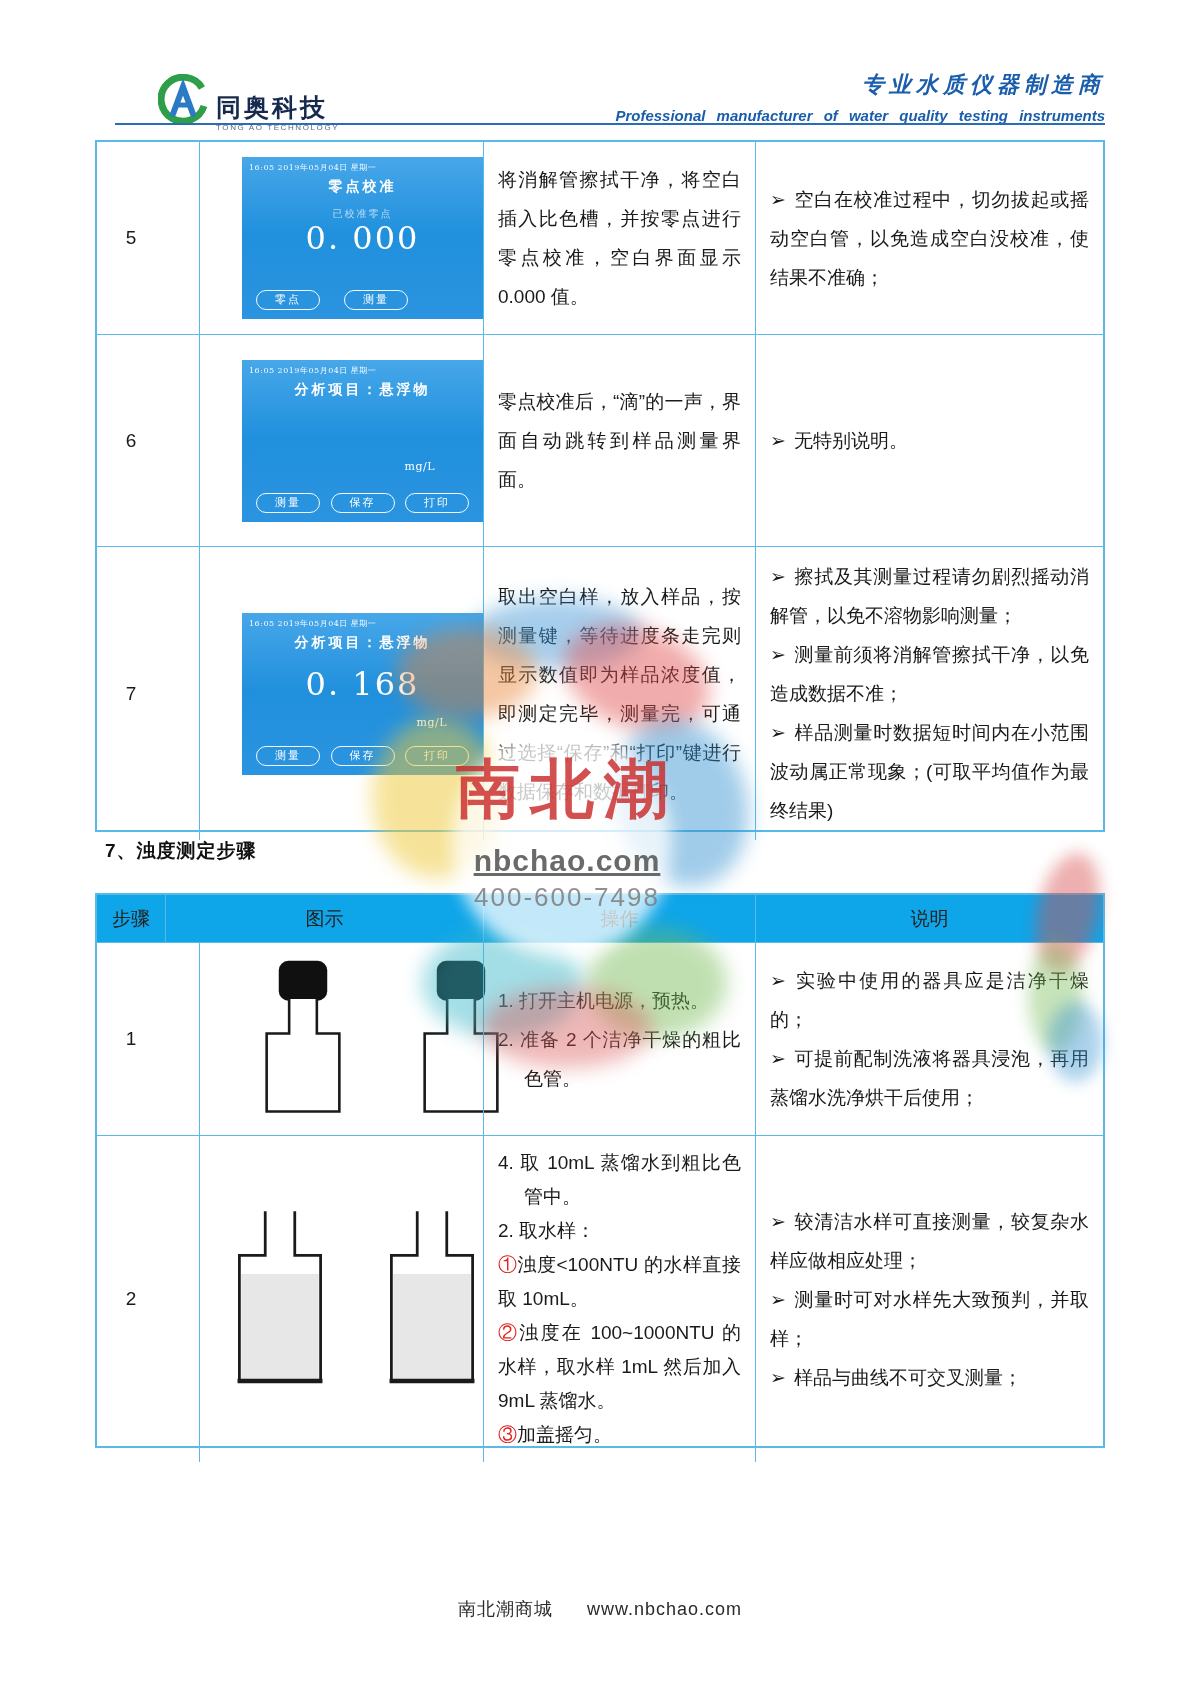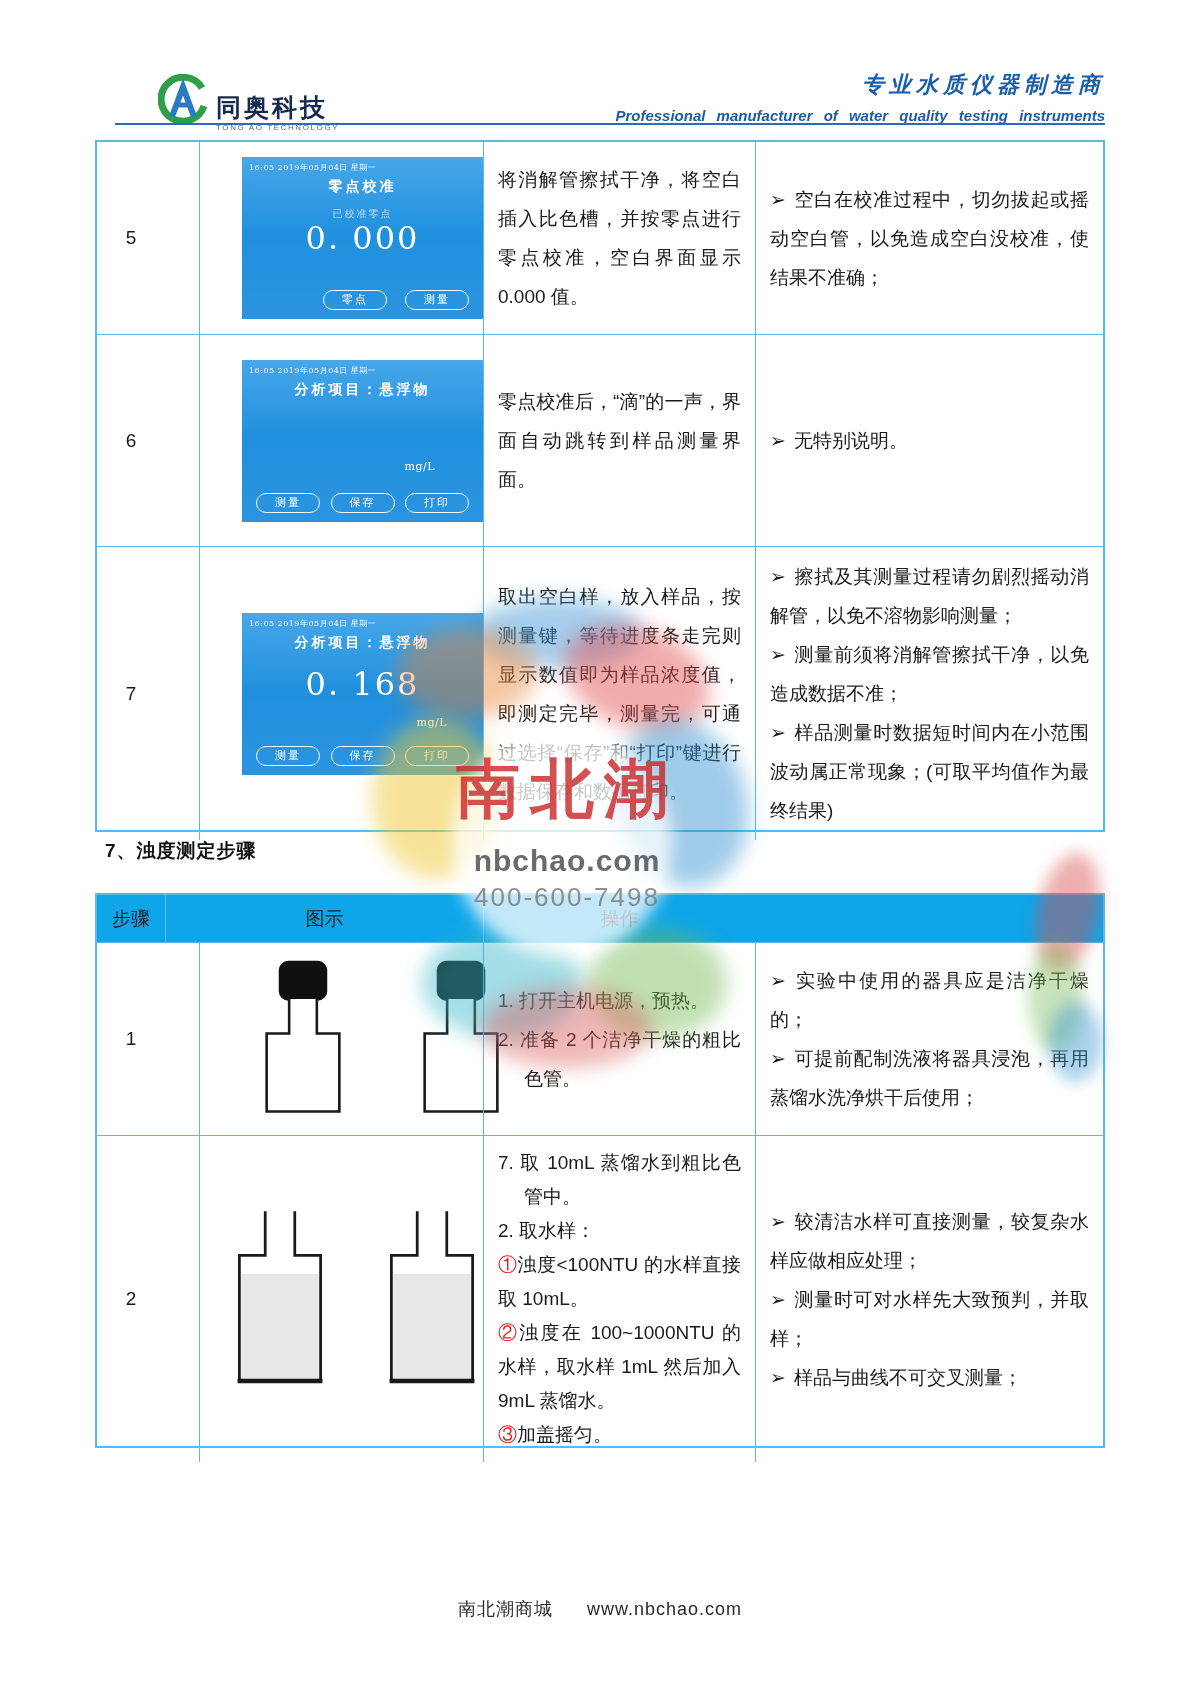--- a/index.html
+++ b/index.html
@@ -38,37 +38,37 @@
   .screen { width:252px; height:162px; margin-left:42px; position:relative; color:#fff;
             background:linear-gradient(180deg,#47a7e9 0%, #2090dd 48%, #2b94e0 100%);
             font-family:"DejaVu Serif",serif; }
   .scr-status { position:absolute; top:5px; left:7px; font-size:8px; letter-spacing:.5px; opacity:.95; white-space:nowrap; }
   .scr-title { position:absolute; top:21px; left:0; right:0; text-align:center; font-size:14px; font-weight:bold; letter-spacing:3px; }
   .scr-sub { position:absolute; top:50px; left:0; right:0; text-align:center; font-size:10px; letter-spacing:2px; color:rgba(255,255,255,.65); }
   .scr-value { position:absolute; top:52px; left:0; right:0; text-align:center; font-size:32px; letter-spacing:2px; font-weight:normal; }
   .scr-unit { position:absolute; font-size:11px; letter-spacing:.5px; }
   .scr-unit.u6 { right:48px; top:100px; }
   .scr-unit.u7 { right:36px; top:103px; }
-  .scr-btns { position:absolute; bottom:9px; left:0; right:0; display:flex; justify-content:flex-end; gap:18px; padding:0 14px; }
+  .scr-btns { position:absolute; bottom:9px; left:0; right:0; display:flex; justify-content:flex-start; gap:24px; padding:0 14px; }
   .scr-btns.three { justify-content:space-between; gap:0; }
   .scr-btn { min-width:64px; height:20px; line-height:18px; border:1px solid rgba(255,255,255,.95); border-radius:11px; font-size:11px; text-align:center; padding:0 8px; box-sizing:border-box; letter-spacing:2px; }
 
   
   .img-gap1 { gap:68px; padding-left:58px; }
   .img-gap2 { gap:56px; padding-left:32px; }
 
   
   .section-h { position:absolute; left:105px; top:838px; font-size:19px; font-weight:bold; color:#111; letter-spacing:1px; }
 
   
   .wm { position:absolute; left:362px; top:598px; width:410px; height:485px; pointer-events:none; z-index:6; }
   .wm-blob { position:absolute; border-radius:50%; filter:blur(10px); }
   .wm-txt { position:absolute; left:50%; transform:translateX(-50%); white-space:nowrap; text-align:center; }
   .wm-brand { top:148px; font-size:64px; font-weight:bold; color:rgba(201,42,42,.82); letter-spacing:10px; font-family:"Liberation Serif",serif; }
-  .wm-domain { top:246px; font-size:30px; font-weight:bold; color:rgba(85,85,85,.88); letter-spacing:1px; }
+  .wm-domain { top:246px; font-size:30px; font-weight:bold; color:rgba(85,85,85,.88); letter-spacing:1px;text-decoration:underline; }
   .wm-phone { top:284px; font-size:26px; color:rgba(125,125,125,.85); letter-spacing:2px; }
   .wm2 { position:absolute; left:1018px; top:852px; width:90px; height:230px; pointer-events:none; z-index:6; }
 
   
   .footer { position:absolute; top:1597px; left:0; width:100%; text-align:center; font-size:18px; color:#2a2a2a; letter-spacing:1px; }
   .footer .gap { display:inline-block; width:34px; }
 </style>
 </head>
 <body>
 
@@ -164,20 +164,21 @@
 </div>
 
 <div class="section-h">7、浊度测定步骤</div>
 
 <div class="tbl tbl2">
 
   <div class="t-row th2">
     <div>步骤</div>
     <div>图示</div>
     <div>操作</div>
+    <div>说明</div>
   </div>
 
   <div class="t-row r21">
     <div class="cell-step">1</div>
     <div class="cell-img img-gap1">
       <span>
         <svg width="90" height="158" viewBox="0 0 104 180">
           <rect x="24" y="2" width="56" height="46" rx="11" fill="#101010"></rect>
           <path d="M36 46 V86 H10 V176 H94 V86 H68 V46" fill="#ffffff" stroke="#1a1a1a" stroke-width="3"></path>
         </svg>
@@ -211,21 +212,21 @@
       </span>
       <span>
         <svg width="96" height="176" viewBox="0 0 104 190">
           <path d="M36 2 V50 H8 V186 H96 V50 H68 V2" fill="#ffffff" stroke="#1a1a1a" stroke-width="3"></path>
           <rect x="10" y="70" width="84" height="114" fill="#e7e7e7"></rect>
           <line x1="6" y1="186" x2="98" y2="186" stroke="#1a1a1a" stroke-width="5"></line>
         </svg>
       </span>
     </div>
     <div class="cell-txt tight">
-      <div class="op-line hang"><span>7.  取 10mL 蒸馏水到粗比色管中。</span></div>
+      <div class="op-line hang"><span>4.  取 10mL 蒸馏水到粗比色管中。</span></div>
       <div class="op-line hang"><span>2. 取水样：</span></div>
       <div class="op-line"><span class="op-num">①</span><span>浊度&lt;100NTU 的水样直接取 10mL。</span></div>
       <div class="op-line"><span class="op-num">②</span><span>浊度在 100~1000NTU 的水样，取水样 1mL 然后加入 9mL 蒸馏水。</span></div>
       <div class="op-line"><span class="op-num">③</span><span>加盖摇匀。</span></div>
     </div>
     <div class="cell-txt">
       <div class="note"><span class="bullet">➢</span><span>较清洁水样可直接测量，较复杂水样应做相应处理；</span></div>
       <div class="note"><span class="bullet">➢</span><span>测量时可对水样先大致预判，并取样；</span></div>
       <div class="note"><span class="bullet">➢</span><span>样品与曲线不可交叉测量；</span></div>
     </div>

